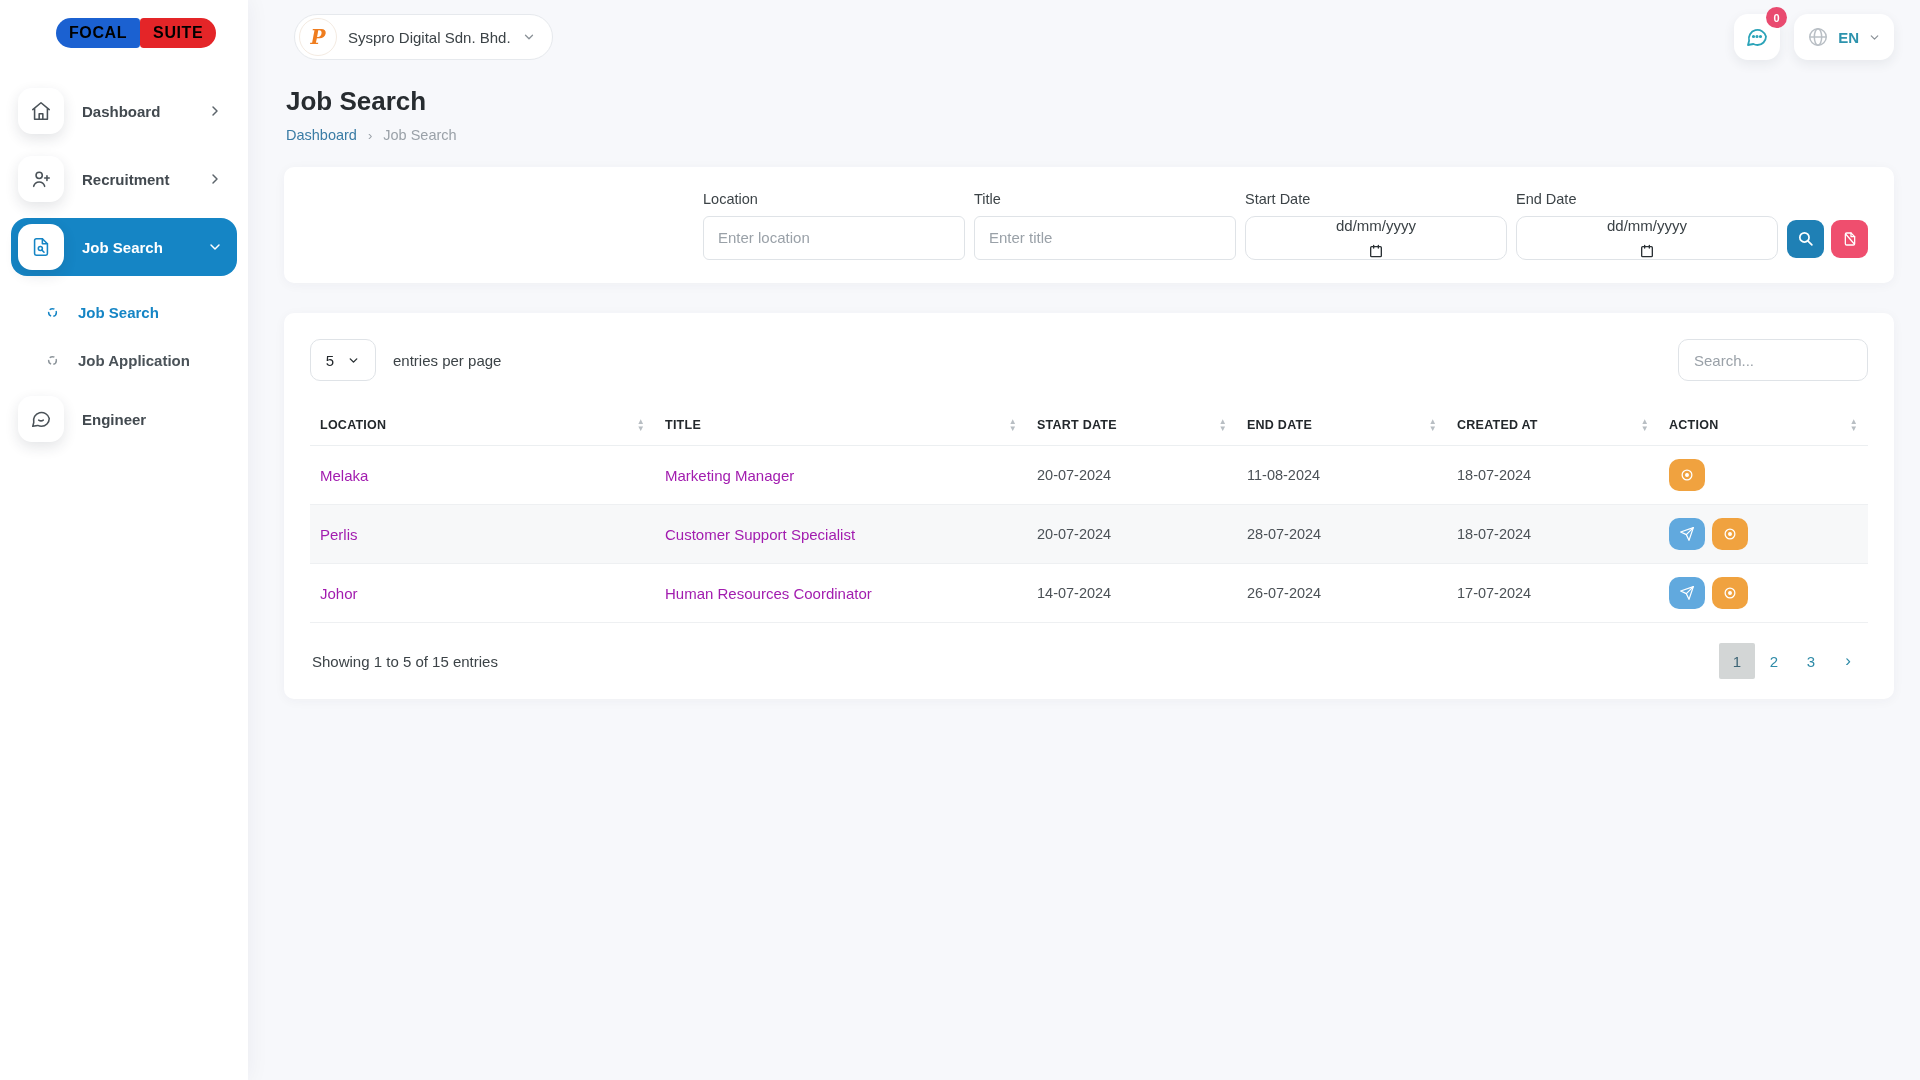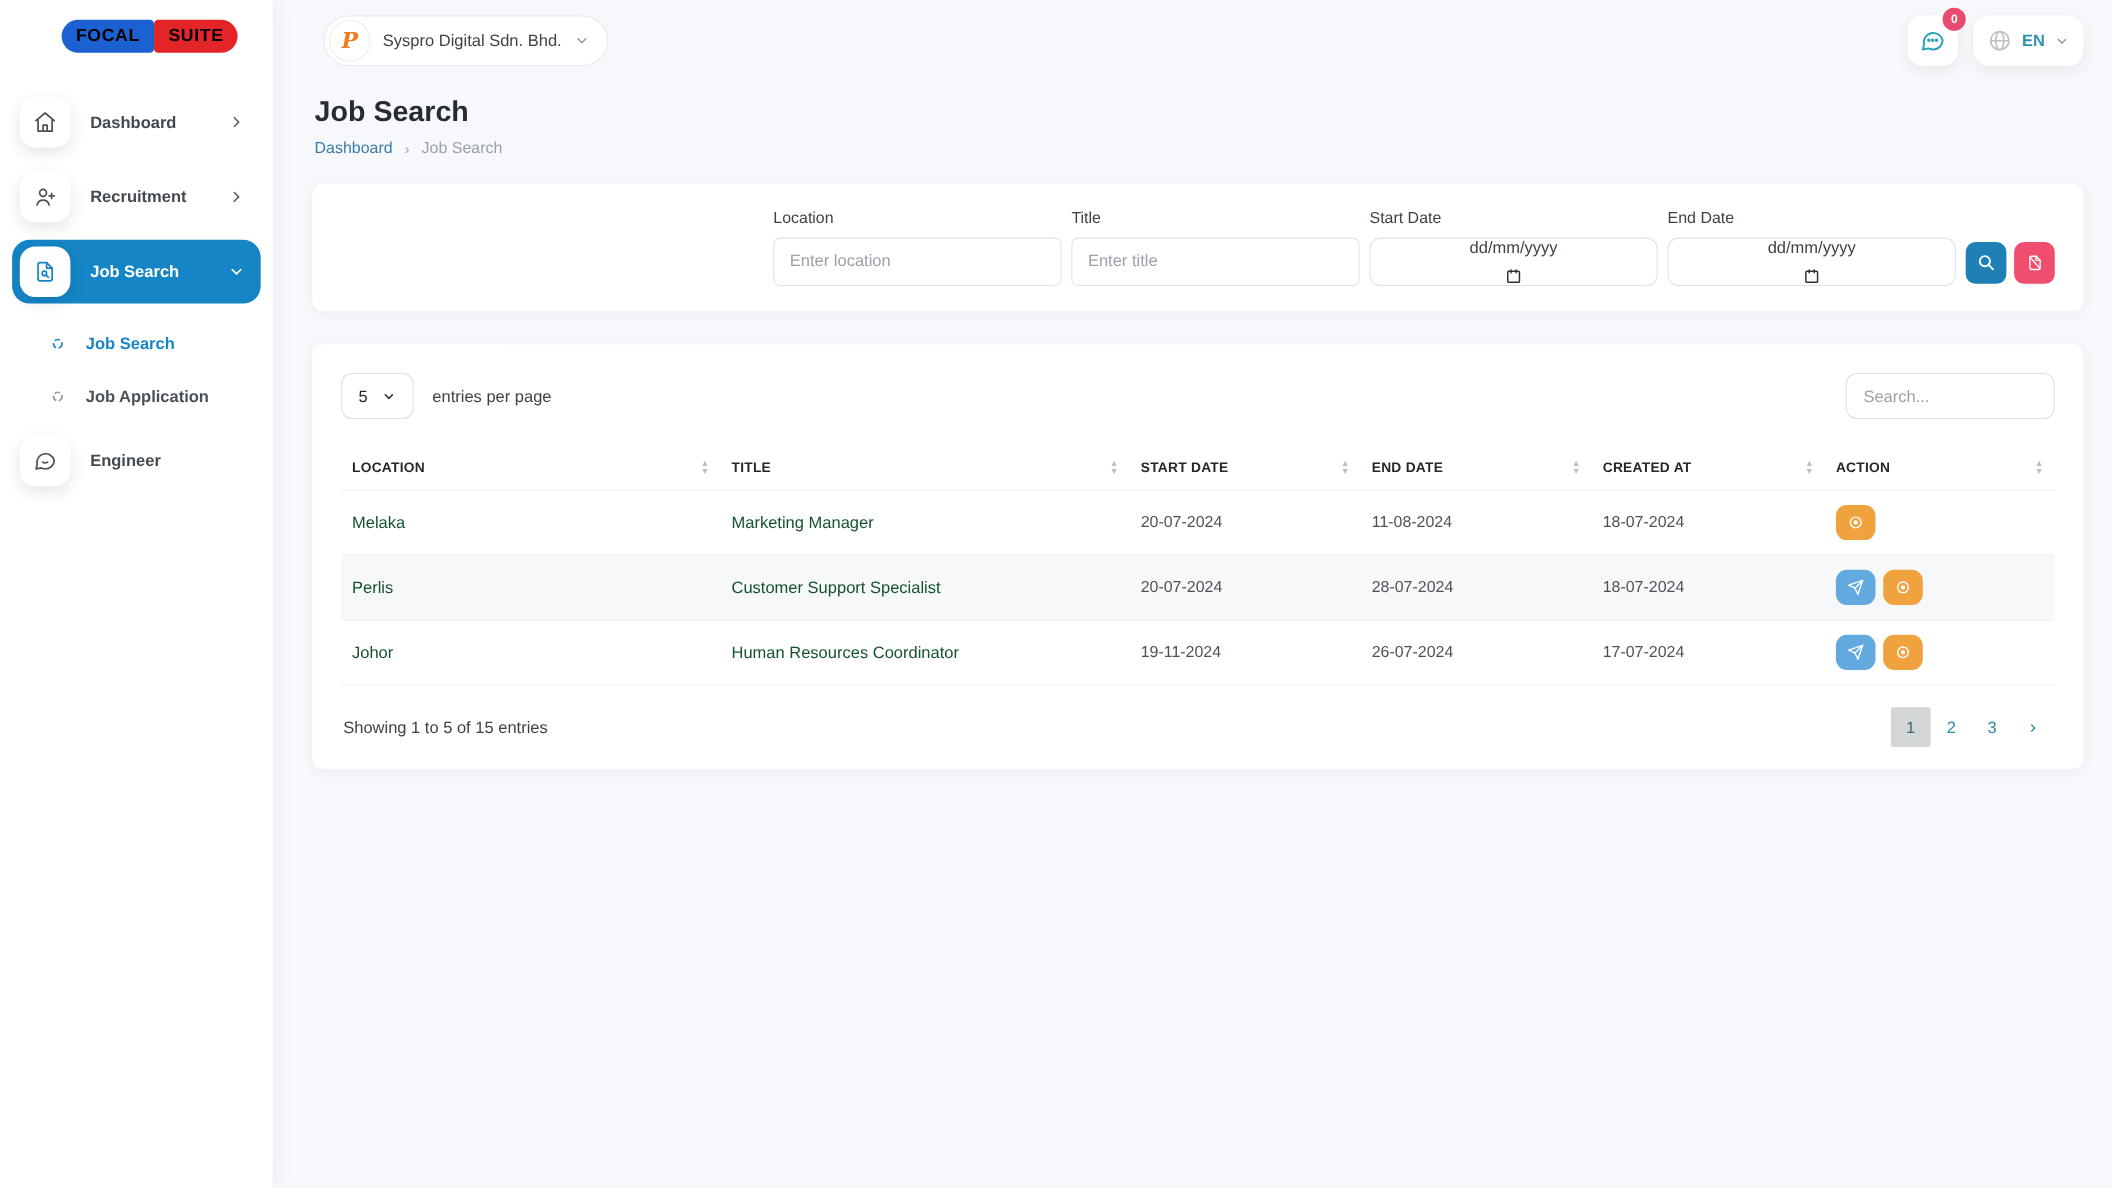--- a/index.html
+++ b/index.html
@@ -137,21 +137,21 @@
   table { width:100%; border-collapse:collapse; }
   thead th {
     font-size:12.5px; font-weight:700; color:#23282c; text-transform:uppercase;
     letter-spacing:.02em; text-align:left; padding:13px 10px; border-bottom:1px solid #eceff1;
     cursor:pointer;
   }
   .th-inner { display:flex; align-items:center; justify-content:space-between; }
   .sort { display:flex; flex-direction:column; color:#b8bec3; font-size:8px; line-height:7px; margin-left:8px; }
   tbody td { font-size:15px; color:#3c4347; padding:0 10px; height:59px; border-bottom:1px solid #eef0f2; }
   tbody tr:nth-child(even) { background:#f7f8f9; }
-  td.cell-loc, td.cell-title { color:#14532d; }
+  td.cell-loc, td.cell-title { color:#a21caf; }
   td.cell-date { color:#4c5257; font-size:14.5px; }
   .action-btn {
     display:inline-flex; align-items:center; justify-content:center;
     width:36px; height:32px; border:none; border-radius:10px; margin-right:7px;
     color:#fff; cursor:pointer; vertical-align:middle;
   }
   .btn-send { background:#61a9de; }
   .btn-view { background:#f0a23f; }
 
   .table-footer { display:flex; align-items:center; justify-content:space-between; margin-top:20px; padding:0 2px; }
@@ -470,21 +470,21 @@
   </button><button class="action-btn btn-view">
     <svg width="16" height="16" viewBox="0 0 24 24" fill="none" stroke="currentColor" stroke-width="1.9">
                     <circle cx="12" cy="12" r="7.3"></circle>
                     <circle cx="12" cy="12" r="2" fill="currentColor"></circle>
                   </svg>
   </button></td>
           </tr>
           <tr>
             <td class="cell-loc">Johor</td>
             <td class="cell-title">Human Resources Coordinator</td>
-            <td class="cell-date">19-11-2024</td>
+            <td class="cell-date">14-07-2024</td>
             <td class="cell-date">26-07-2024</td>
             <td class="cell-date">17-07-2024</td>
             <td><button class="action-btn btn-send">
     <svg width="16" height="16" viewBox="0 0 24 24" fill="none" stroke="currentColor" stroke-width="1.9" stroke-linecap="round" stroke-linejoin="round">
                     <path d="M21.5 2.5 11 13"></path>
                     <path d="M21.5 2.5 15 21.5l-4-8.5-8.5-4z"></path>
                   </svg>
   </button><button class="action-btn btn-view">
     <svg width="16" height="16" viewBox="0 0 24 24" fill="none" stroke="currentColor" stroke-width="1.9">
                     <circle cx="12" cy="12" r="7.3"></circle>

